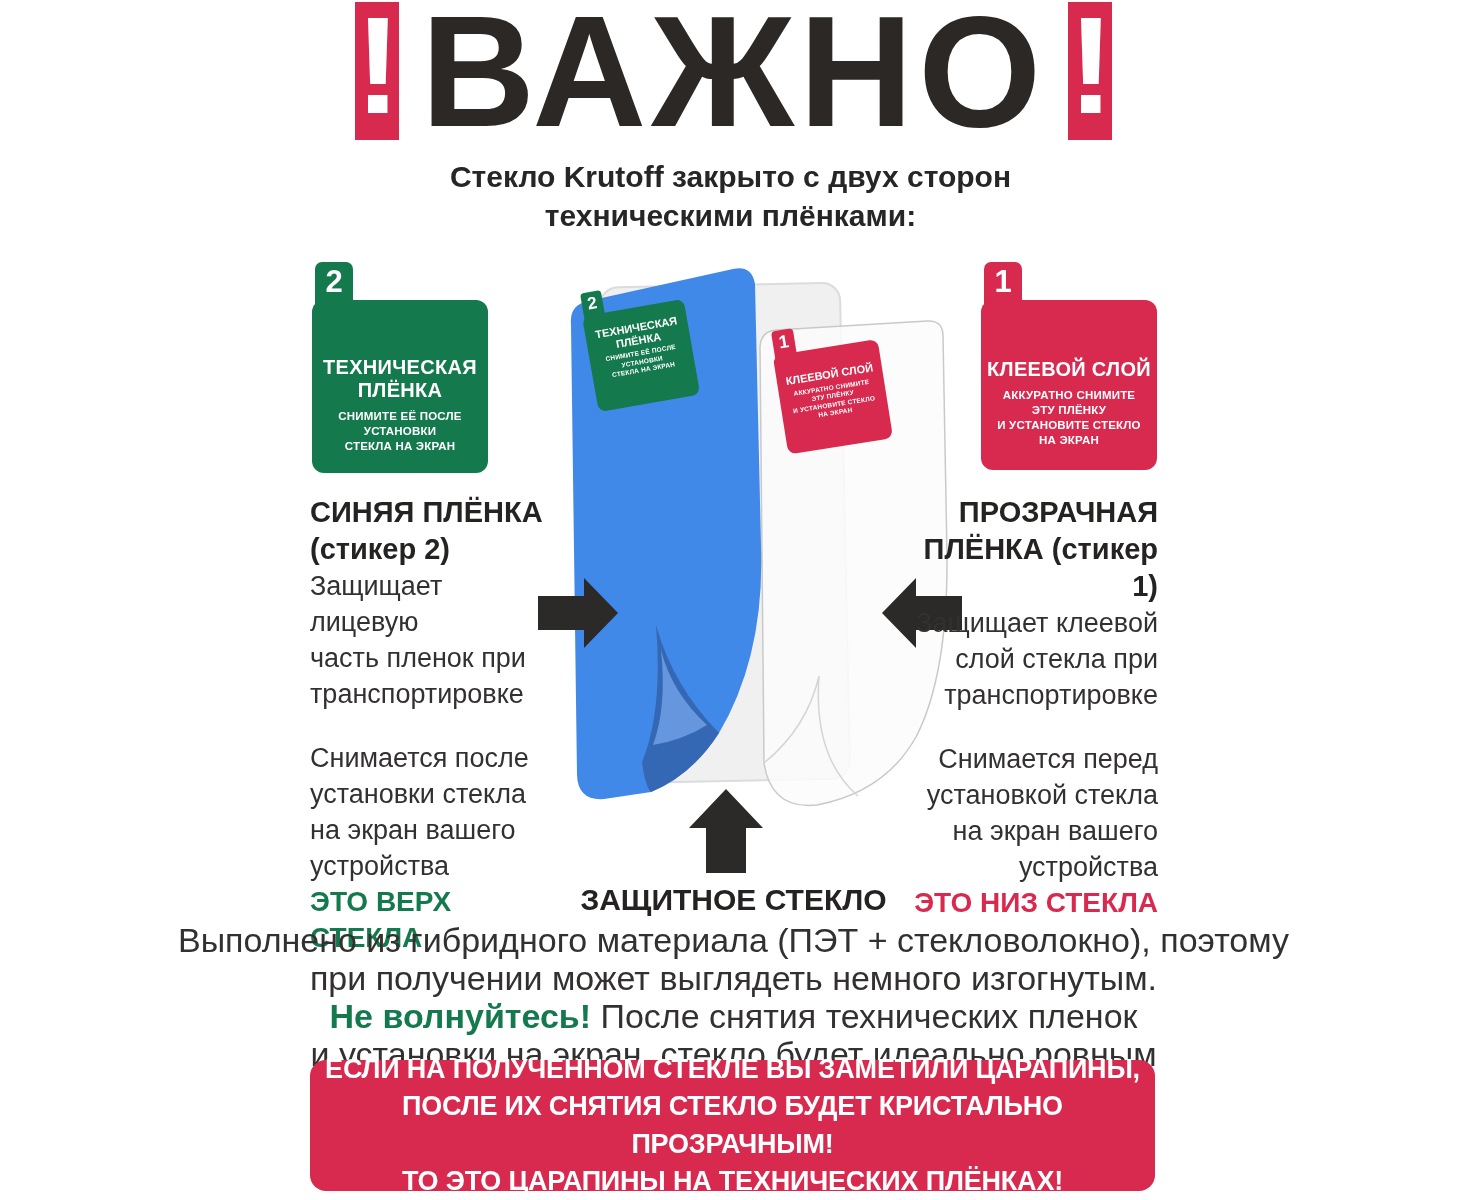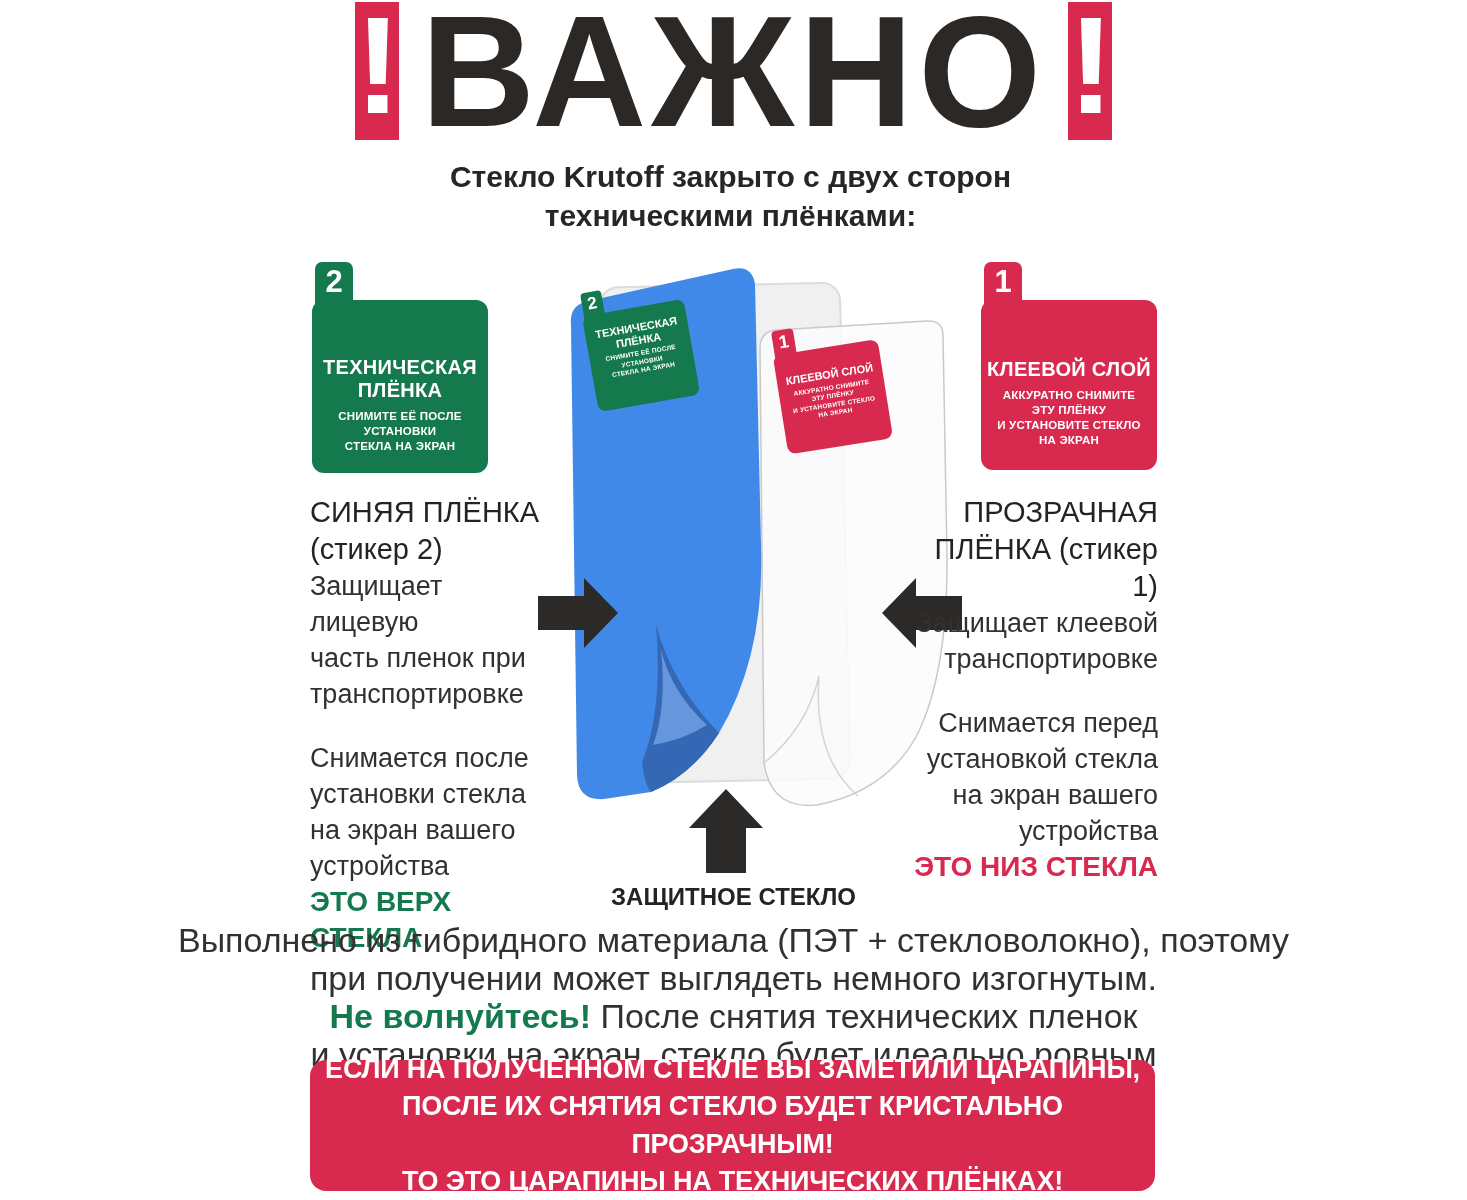--- a/index.html
+++ b/index.html
@@ -49,31 +49,31 @@
   .mini-green .tab{width:21px;height:26px;font-size:17px;line-height:24px;}
   .mini-green .body{width:103px;height:97px;padding-top:14px;}
   .mini-red{left:769px;top:332px;transform:rotate(-9deg);}
   .mini-red .tab{width:22px;height:27px;font-size:18px;line-height:25px;}
   .mini-red .body{width:106px;height:100px;padding-top:21px;}
 
   .arrow{position:absolute;}
 
   
   .col{position:absolute;font-size:27px;line-height:36px;color:#333130;}
-  .col .heading{font-weight:normal;font-size:29px;line-height:37px;color:#242321;}
+  .col .heading{font-weight:bold;font-size:29px;line-height:37px;color:#242321;}
   .col-left{left:310px;top:494px;width:240px;text-align:left;}
   .col-right{left:912px;top:494px;width:246px;text-align:right;}
   .vgap{height:28px;}
   .hl-green{color:var(--green);font-weight:bold;}
   .hl-red{color:var(--red);font-weight:bold;}
   .col .hl{font-size:28px;}
 
   
   .glass-heading{position:absolute;top:883px;left:0;right:0;text-align:center;font-weight:bold;
-                 font-size:24px;color:#242321;}
+                 font-size:30px;color:#242321;}
   .glass-text{position:absolute;top:921px;left:0;right:0;text-align:center;font-size:34px;
               line-height:38px;color:#333130;}
 
   
   .banner{position:absolute;left:310px;top:1060px;width:845px;height:131px;background:var(--red);
           border-radius:16px;color:#fff;display:flex;flex-direction:column;justify-content:center;
           text-align:center;font-weight:bold;font-size:27px;line-height:37.5px;letter-spacing:-0.2px;
           padding:0 10px;box-sizing:border-box;}
 </style>
 </head>
@@ -205,20 +205,21 @@
     <div class="hl hl-green">ЭТО ВЕРХ СТЕКЛА</div>
   </div>
 
   <div class="col col-right">
     <div class="heading">
       <div>ПРОЗРАЧНАЯ</div>
       <div>ПЛЁНКА (стикер 1)</div>
     </div>
     <div>
       <div>Защищает клеевой</div>
+      <div>слой стекла при</div>
       <div>транспортировке</div>
     </div>
     <div class="vgap"></div>
     <div>
       <div>Снимается перед</div>
       <div>установкой стекла</div>
       <div>на экран вашего</div>
       <div>устройства</div>
     </div>
     <div class="hl hl-red">ЭТО НИЗ СТЕКЛА</div>

